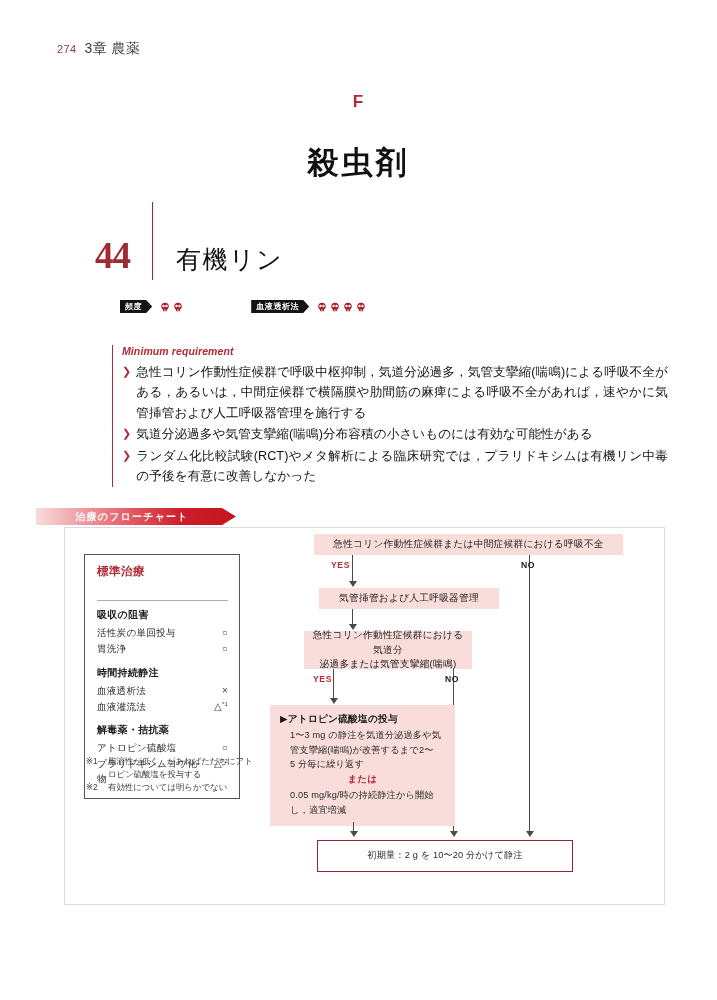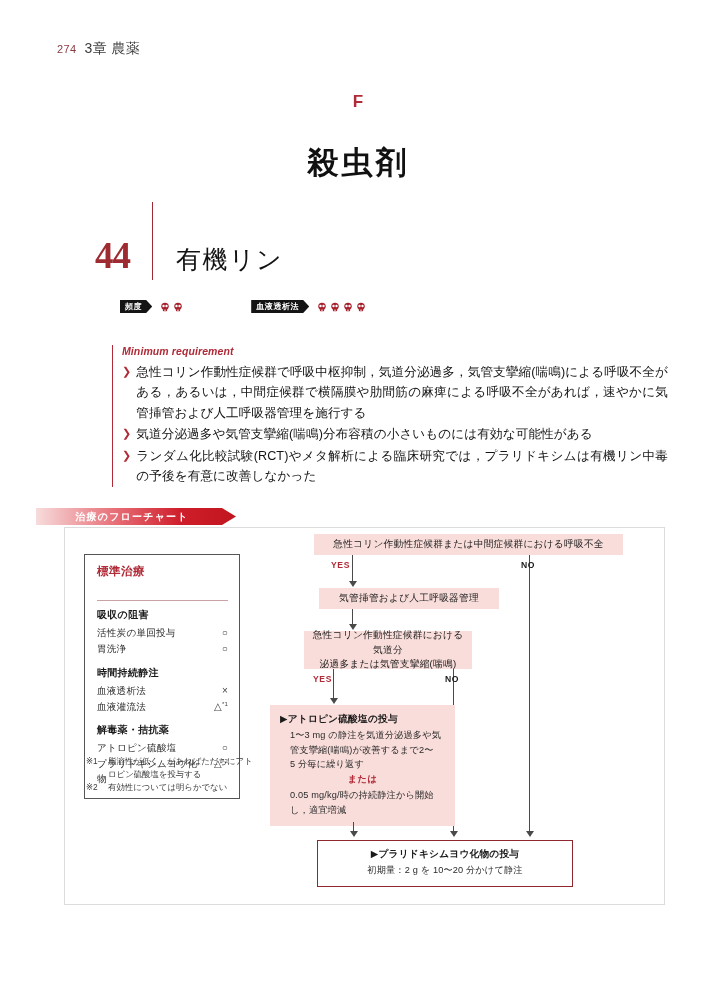--- a/index.html
+++ b/index.html
@@ -394,17 +394,16 @@
     <div class="nb-line">5 分毎に繰り返す</div>
     <div class="nb-or">または</div>
     <div class="nb-line">0.05 mg/kg/時の持続静注から開始</div>
     <div class="nb-line">し，適宜増減</div>
   </div>
 
   <div class="conn" style="left:353px; top:822px; height:10px;"></div>
   <div class="arrowhead" style="left:349.5px; top:831px;"></div>
 
   <div class="final-box">
-    <div class="fb-head">▶プラリドキシムヨウ化物の投与</div>
     <div class="fb-line">初期量：2 g を 10〜20 分かけて静注</div>
   </div>
 
 </div>
 
 </body></html>

